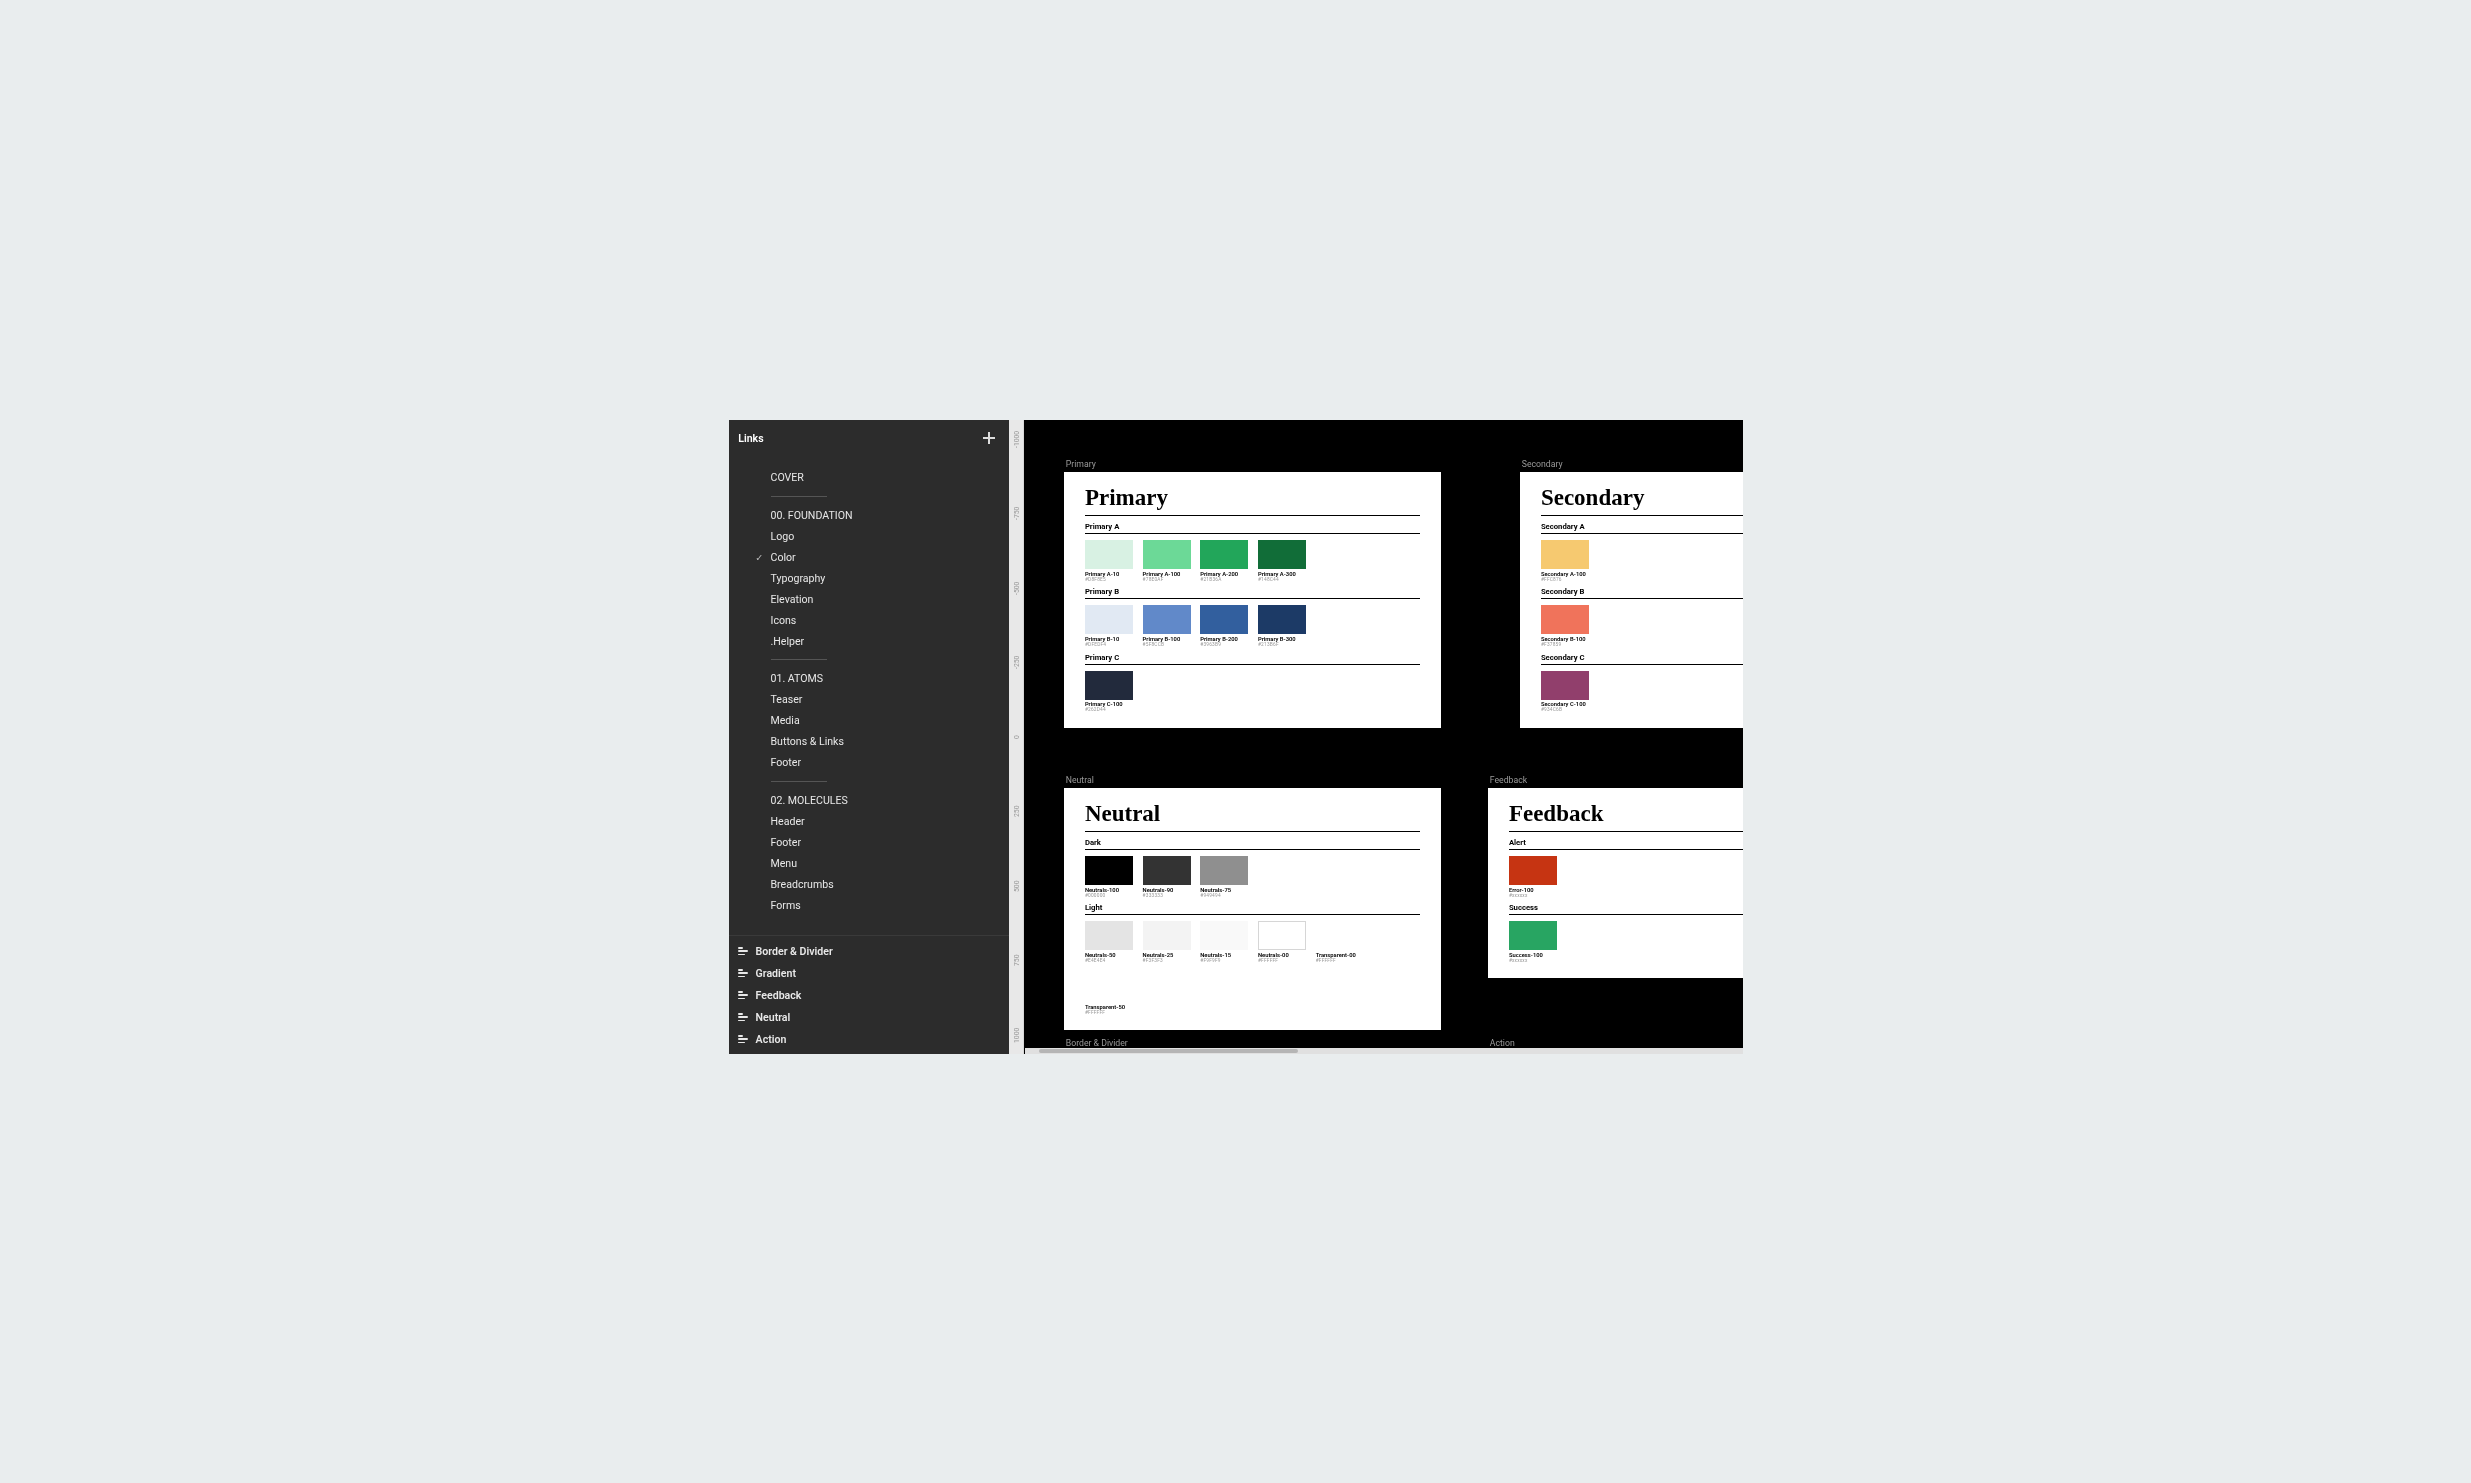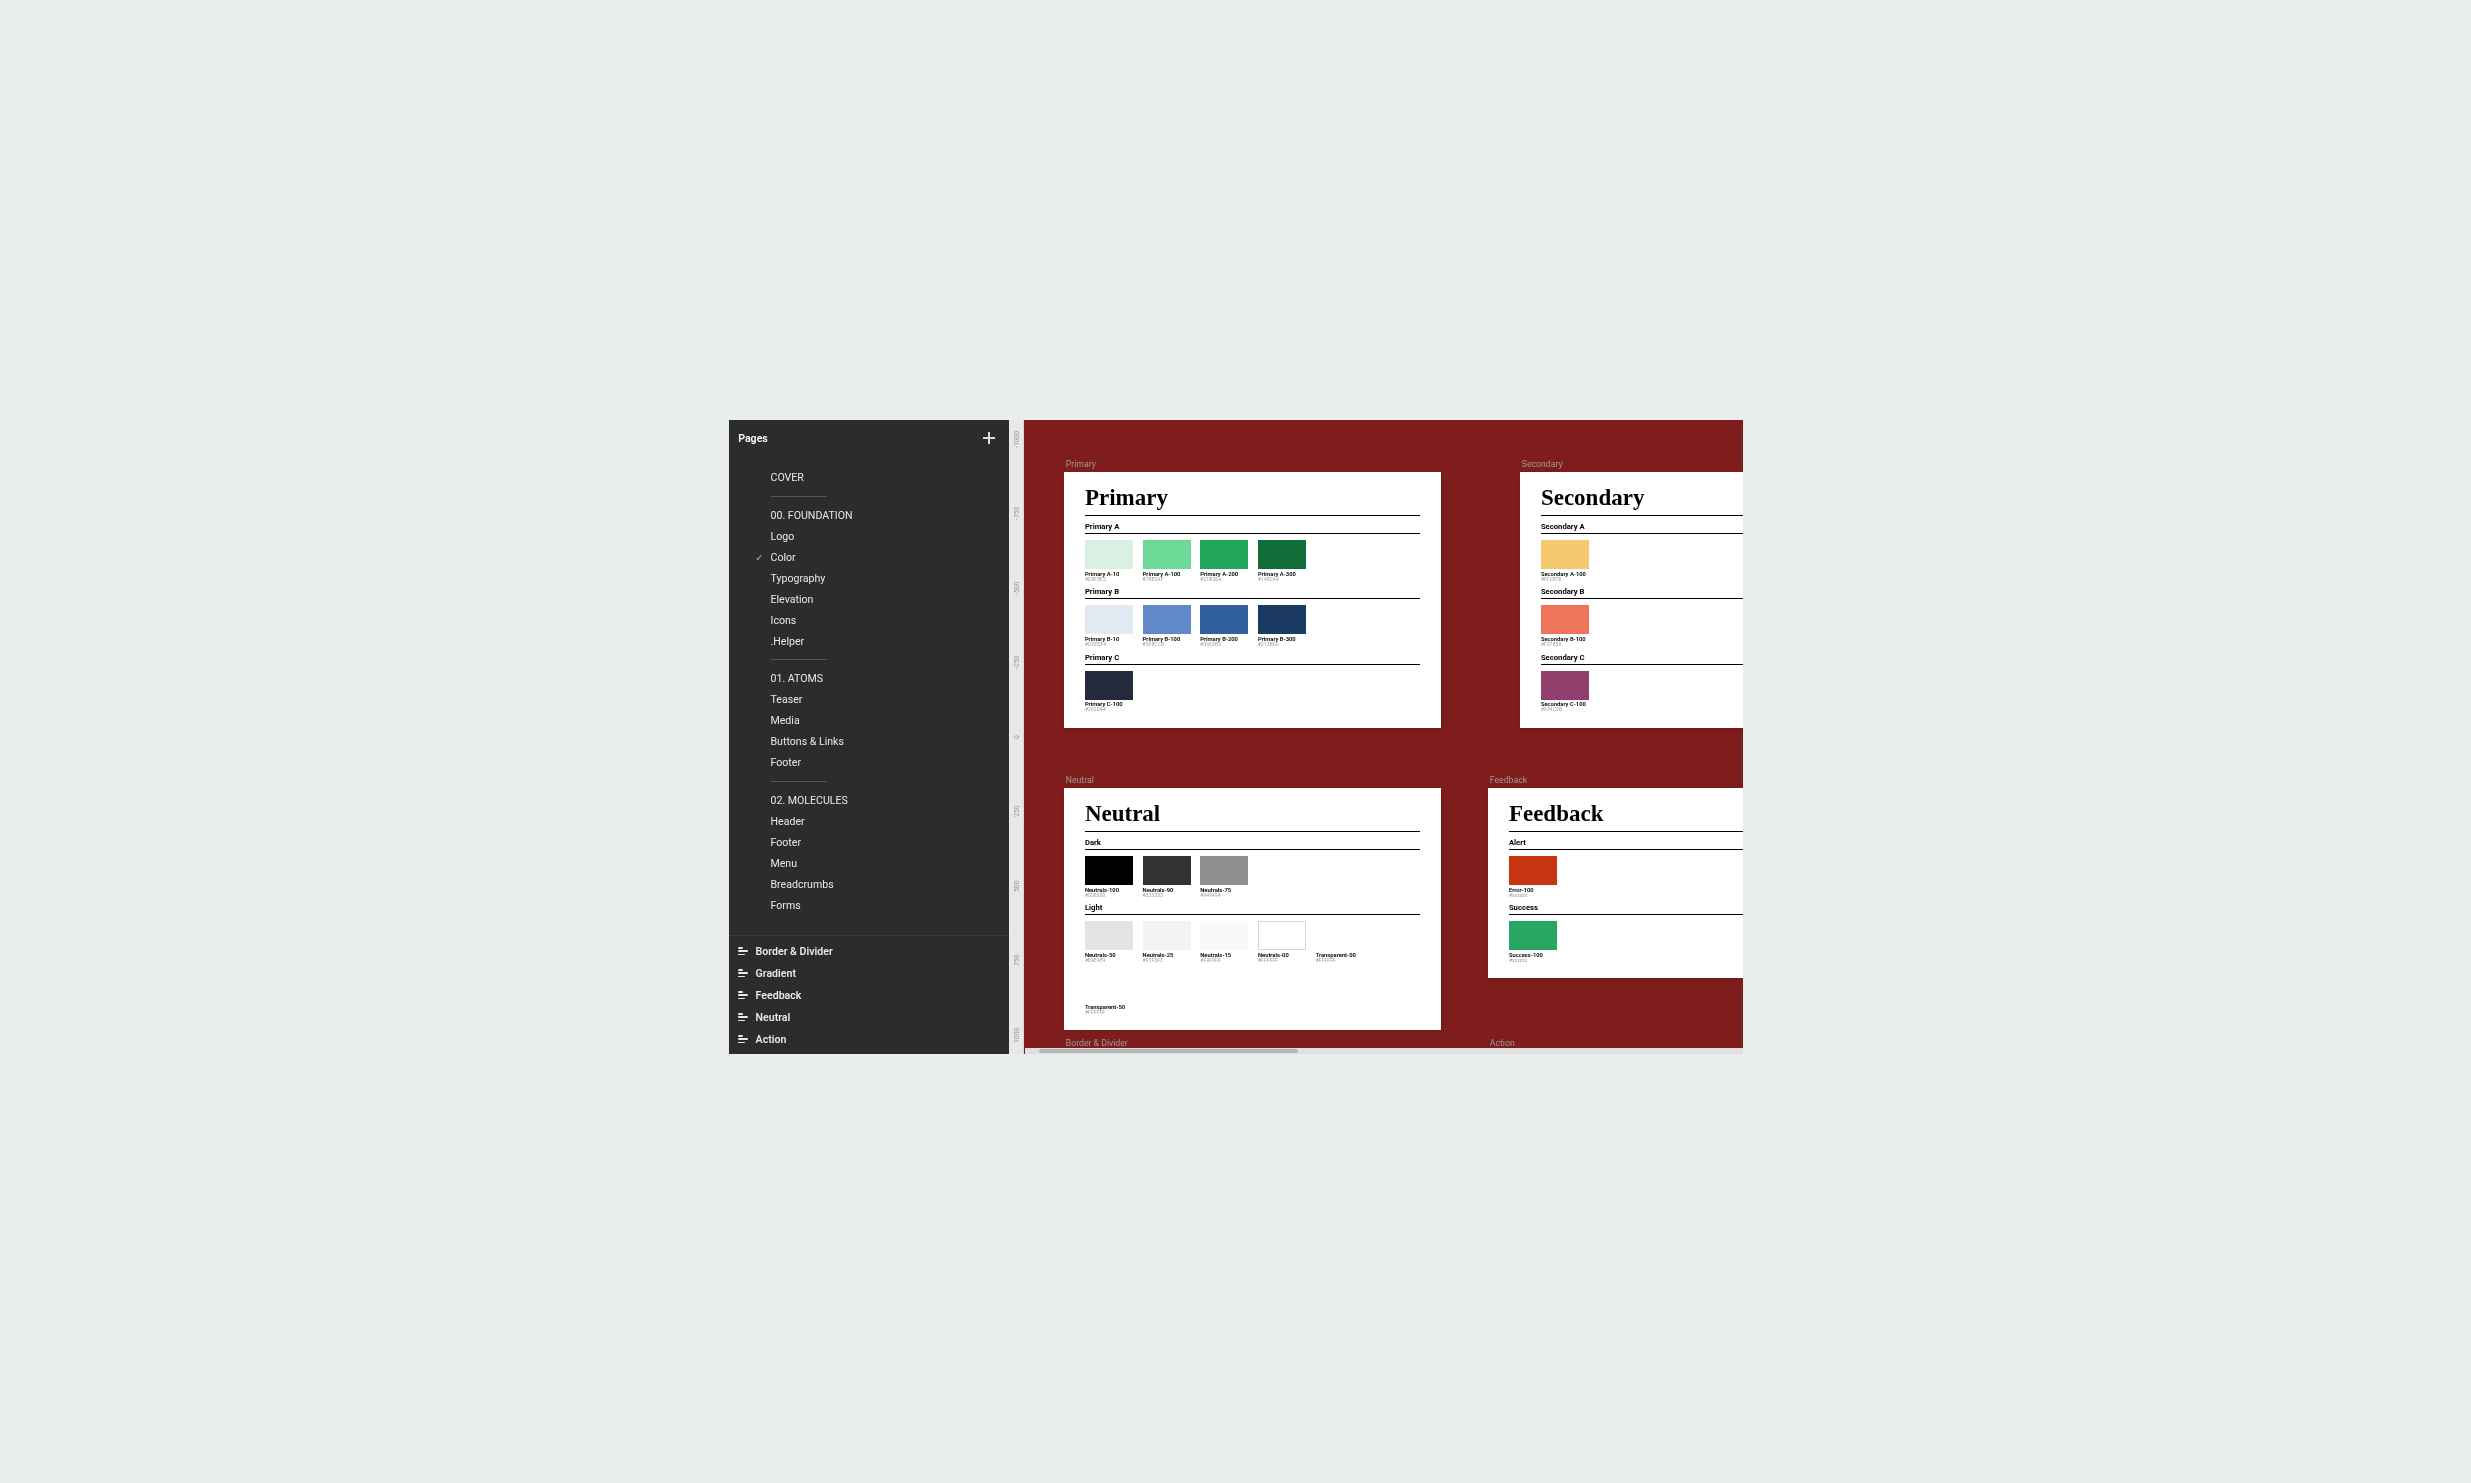--- a/index.html
+++ b/index.html
@@ -117,21 +117,21 @@
     border-radius: 1px;
   }
   .layer-item .list-icon .r1 { width: 4.8px; }
   .layer-item .list-icon .r2 { width: 9.7px; }
   .layer-item .list-icon .r3 { width: 6.8px; }
 
   
   .canvas {
     position: relative;
     flex: 1 1 auto;
-    background: #7f1d1d;
+    background: #000000;
     overflow: hidden;
   }
   .ruler-v {
     position: absolute;
     left: 0; top: 0;
     width: 15.4px;
     height: 100%;
     background: #e8e8e8;
     border-right: 1px solid #d7d7d7;
   }
@@ -220,21 +220,21 @@
 </style>
 </head>
 <body>
 
 <div class="stage">
   <div class="app-window">
 
     <aside class="sidebar">
       <div class="pages-scroll">
         <div class="pages-header">
-          <span>Pages</span>
+          <span>Links</span>
           <span class="plus-icon"></span>
         </div>
         <ul class="tree-list" id="pages-list">
             <li class="tree-item">
               <span>COVER</span>
             </li>
             <li class="tree-sep"></li>
             <li class="tree-item">
               <span>00. FOUNDATION</span>
             </li>

